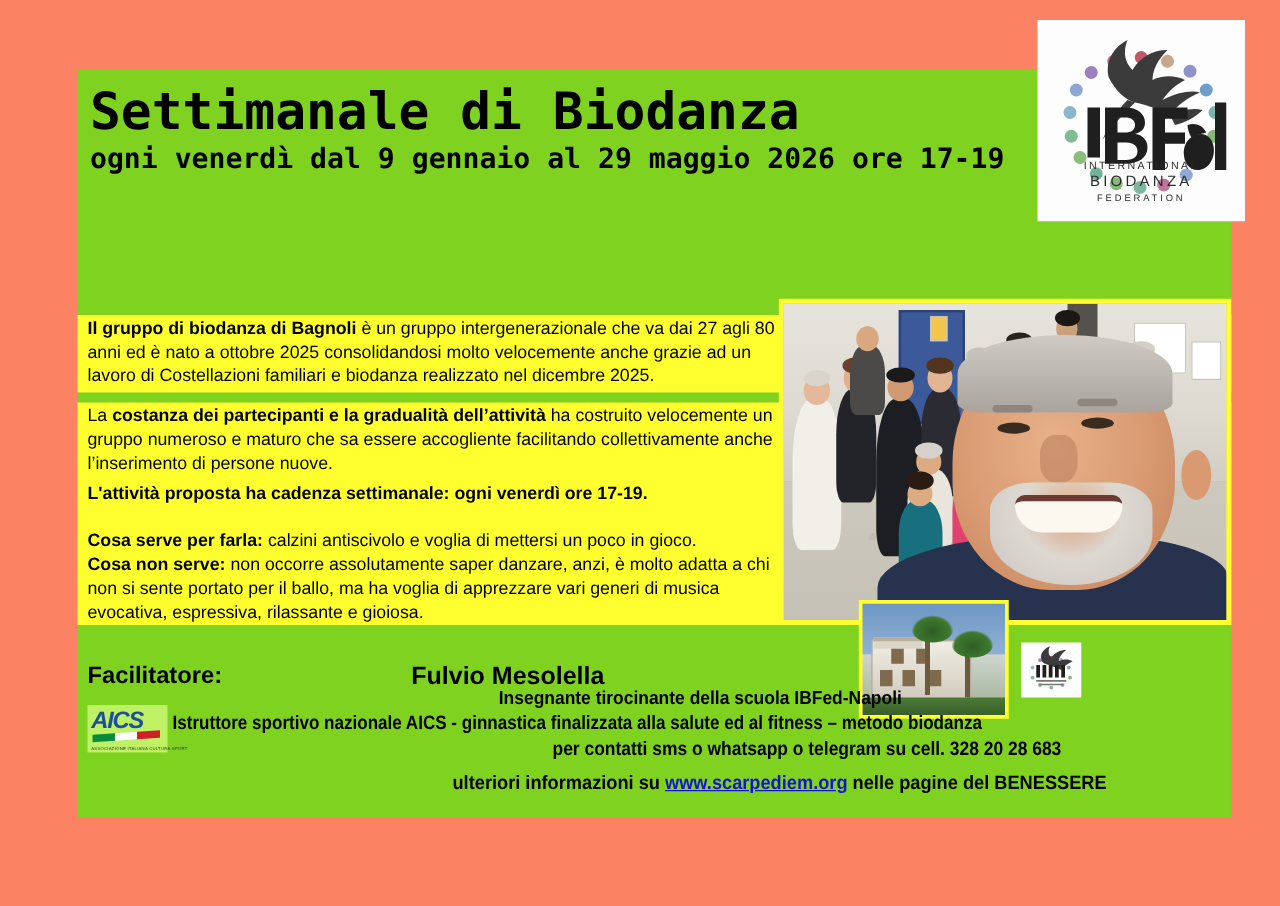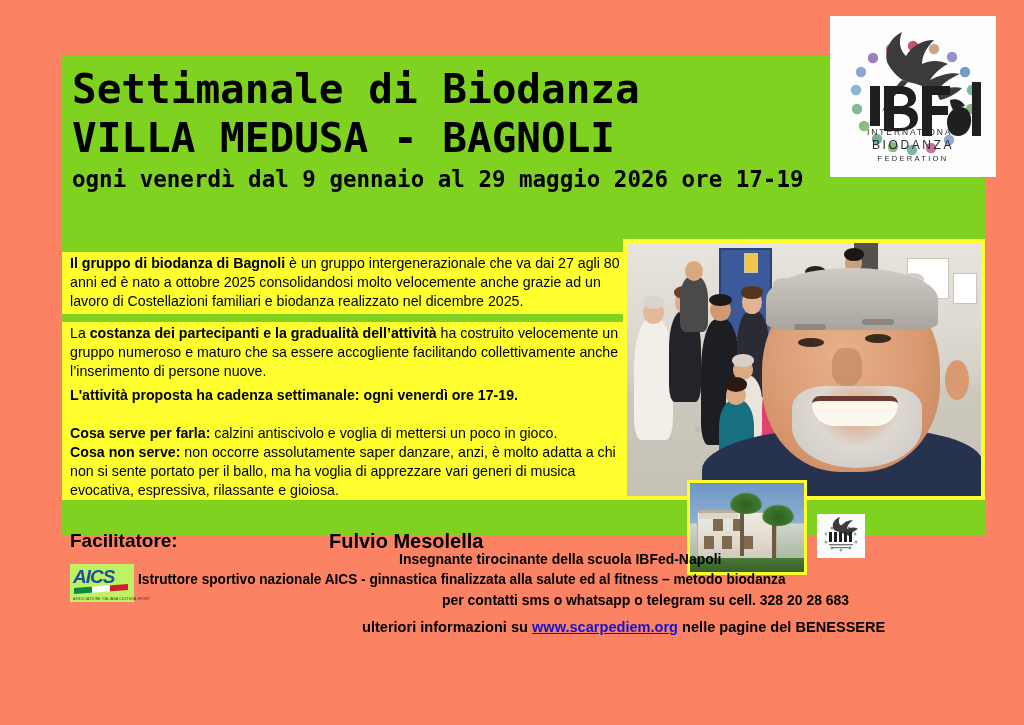--- a/index.html
+++ b/index.html
@@ -6,21 +6,21 @@
   html, body {
     width:1024px; height:725px;
     background:#fb8262;
     font-family:"Liberation Sans", sans-serif;
     overflow:hidden;
   }
 
   #poster {
     position:absolute;
     left:62px; top:56px;
-    width:923px; height:480px;
+    width:923px; height:598px;
     background:#7ed321;
     background:#7fd220;
   }
 
   
   .title-wrap { padding:10px 0 0 10px; }
   .title-line {
     font-family:"DejaVu Sans Mono", monospace;
     font-weight:bold;
     color:#000;
@@ -245,21 +245,20 @@
     font-size:3.4px; color:#333; letter-spacing:.2px; white-space:nowrap;
   }
 </style>
 </head>
 <body>
 
 <div id="poster">
 
   <div class="title-wrap">
     <div class="title-line t1">Settimanale di Biodanza</div>
-    <div class="title-line t2">VILLA MEDUSA - BAGNOLI</div>
     <div class="title-line t3">ogni venerdì dal 9 gennaio al 29 maggio 2026 ore 17-19</div>
   </div>
 
 
   <div class="ypanel" id="yp1">
     <div class="ytext"><b>Il gruppo di biodanza di Bagnoli</b><span> è un gruppo intergenerazionale che va dai 27 agli 80 anni ed è nato a ottobre 2025 consolidandosi molto velocemente anche grazie ad un lavoro di Costellazioni familiari e biodanza realizzato nel dicembre 2025.</span></div>
   </div>
 
   <div class="ypanel" id="yp2">
     <div class="ytext"><span>La </span><b>costanza dei partecipanti e la gradualità dell’attività</b><span> ha costruito velocemente un gruppo numeroso e maturo che sa essere accogliente facilitando collettivamente anche l’inserimento di persone nuove.</span></div>

